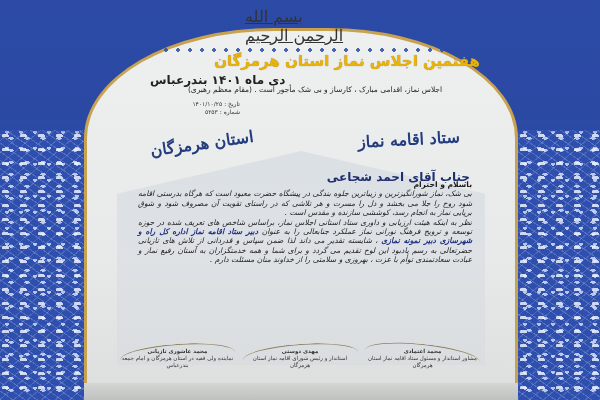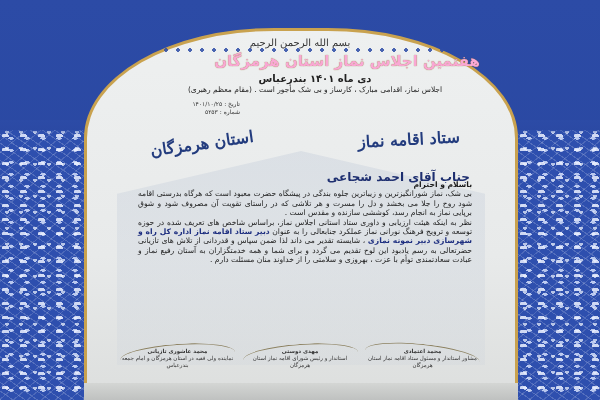--- a/index.html
+++ b/index.html
@@ -35,42 +35,43 @@
       border-radius: 190px 190px 0 0 / 110px 110px 0 0;
       overflow: hidden;
     }
     .paper-inner-shade {
       position: absolute; left: 30px; right: 30px; top: 120px; bottom: 40px;
       background: linear-gradient(180deg, rgba(190,200,215,0.35), rgba(190,200,215,0.15));
       clip-path: polygon(0 20%, 50% 0, 100% 20%, 100% 100%, 0 100%);
     }
 
     .bismillah {
-      position: absolute; left: 245px; top: 28px; width: 110px; height: 28px;
+      position: absolute; left: 245px; top: 12px; width: 110px; height: 28px;
       display: flex; align-items: center; justify-content: center;
-      font-family: "DejaVu Serif", serif; font-size: 10px; color: #333;
+      font-family: "DejaVu Serif", serif; font-size: 16px; color: #333;
       letter-spacing: -1px;
+      text-decoration: underline;
     }
     .ornament-row {
       position: absolute; left: 160px; top: 46px; width: 290px; height: 8px;
       background-image: radial-gradient(circle 2px at 50% 50%, #2c4ba6 90%, transparent 100%);
       background-size: 12px 8px;
       opacity: 0.85;
     }
 
     .title {
       position: absolute; left: 150px; top: 52px; width: 330px;
       direction: rtl; text-align: right;
       font-family: "DejaVu Sans", sans-serif; font-weight: bold;
-      font-size: 15px; color: #f9a8d4;
+      font-size: 15px; color: #eab308;
       text-shadow: 0 0 1px #8a6a20;
     }
     .subtitle {
       position: absolute; left: 150px; top: 73px; width: 330px;
-      direction: rtl; text-align: center; font-size: 10px; font-weight: bold; color: #222;
+      direction: rtl; text-align: left; font-size: 12px; font-weight: bold; color: #222;
     }
     .quote {
       position: absolute; left: 150px; top: 85px; width: 330px;
       direction: rtl; text-align: center; font-size: 7.5px; color: #222;
     }
     .meta {
       position: absolute; left: 150px; top: 100px; width: 90px;
       direction: rtl; text-align: right; font-size: 6px; color: #333; line-height: 8px;
     }
 
@@ -85,21 +86,21 @@
       position: absolute; left: 140px; top: 170px; width: 330px;
       direction: rtl; text-align: right; font-size: 12px; font-weight: bold; color: #1e2f70;
     }
     .body-text {
       position: absolute; left: 138px; top: 180px; width: 334px;
       direction: rtl; text-align: justify; text-align-last: right;
       font-size: 7.6px; line-height: 9.4px; color: #1c1c1c;
     }
     .body-text .greeting { font-weight: bold; display: block; }
     .body-text .highlight { color: #1e2f80; font-weight: bold; }
-    .body-text p { margin: 0; }
+    .body-text p { margin: 0; font-style: italic; }
 
     .signatures {
       position: absolute; left: 120px; top: 348px; width: 360px; height: 40px;
       display: flex; flex-direction: row-reverse; justify-content: space-between;
       direction: rtl;
     }
     .sig { width: 115px; text-align: center; font-size: 5.5px; line-height: 7px; color: #333; position: relative; }
     .sig .name { font-weight: bold; }
     .sig .stroke {
       position: absolute; left: 0; right: 0; top: -4px; height: 20px;

